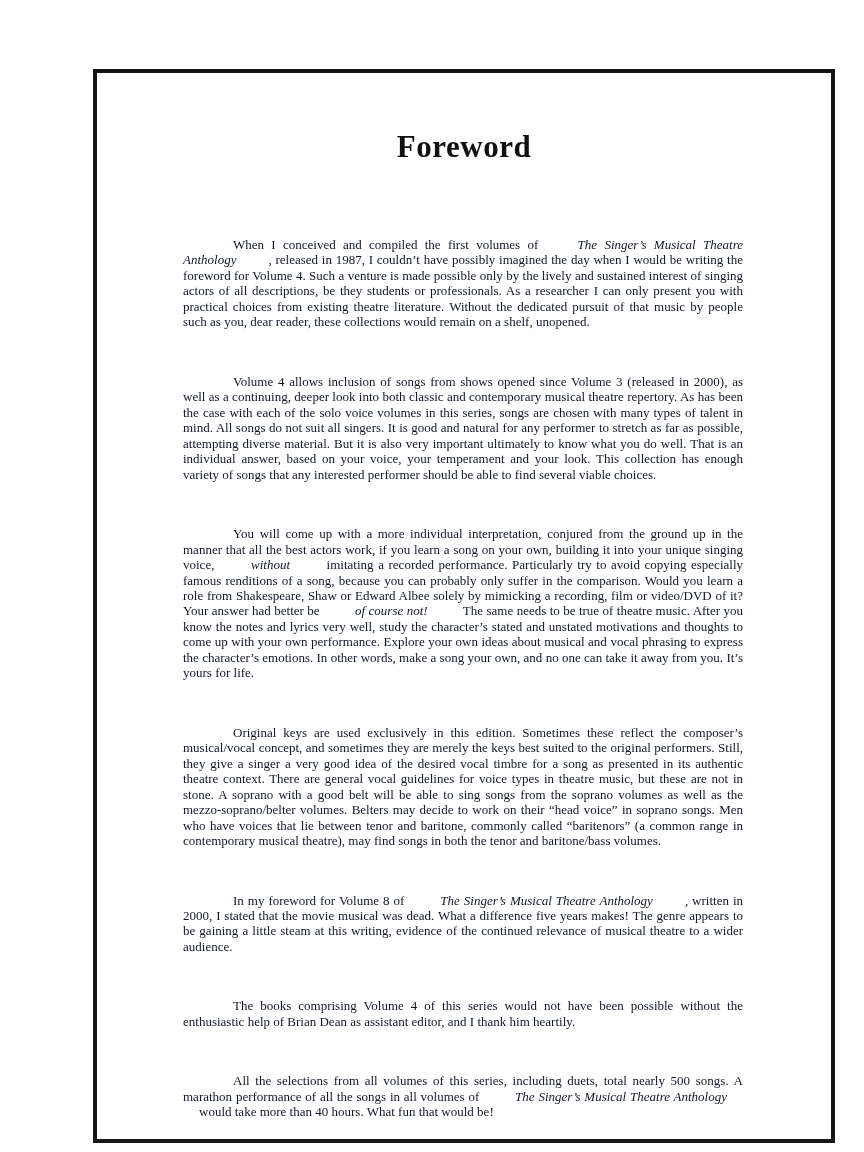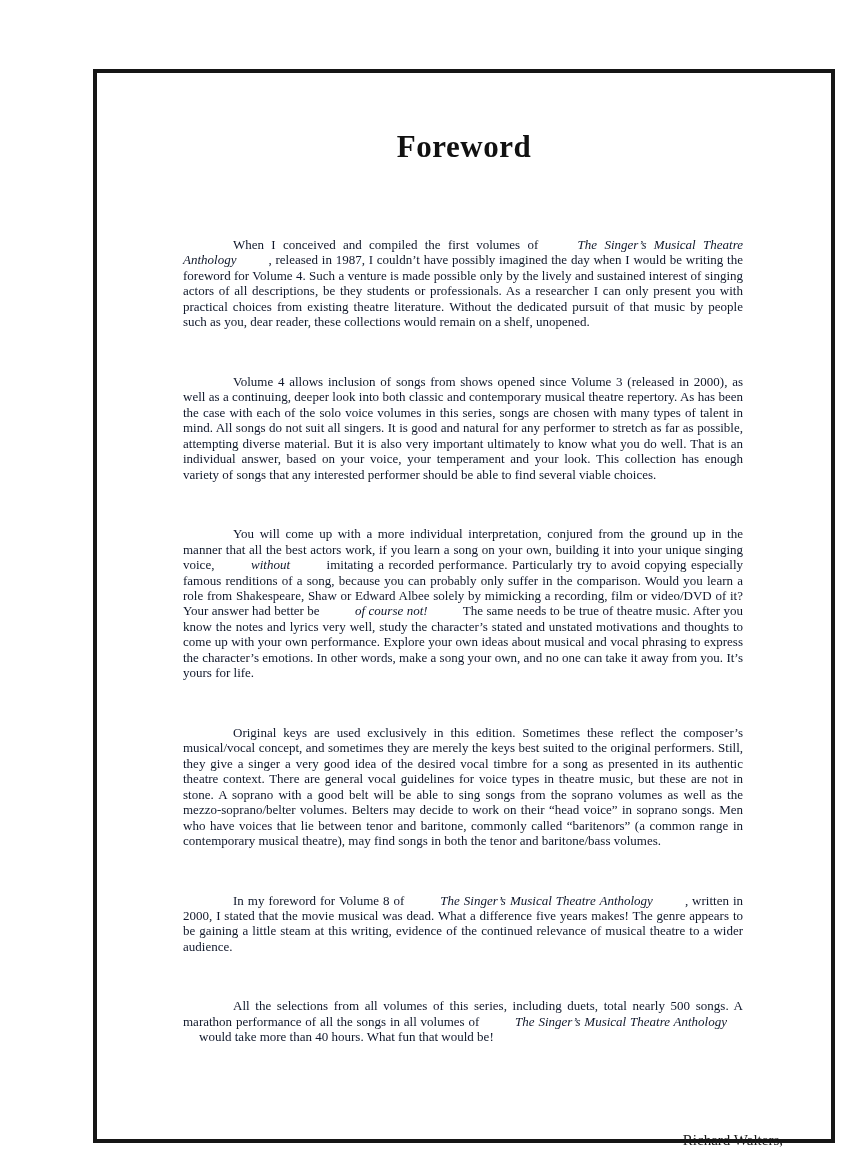--- a/index.html
+++ b/index.html
@@ -60,20 +60,21 @@
 
 <div class="page">
   <div class="frame">
     <h1 class="title">Foreword</h1>
     <div class="content">
         <p><span>When I conceived and compiled the first volumes of </span><span class="it">The Singer’s Musical Theatre Anthology</span><span>, released in 1987, I couldn’t have possibly imagined the day when I would be writing the foreword for Volume 4. Such a venture is made possible only by the lively and sustained interest of singing actors of all descriptions, be they students or professionals. As a researcher I can only present you with practical choices from existing theatre literature. Without the dedicated pursuit of that music by people such as you, dear reader, these collections would remain on a shelf, unopened.</span></p>
         <p><span>Volume 4 allows inclusion of songs from shows opened since Volume 3 (released in 2000), as well as a continuing, deeper look into both classic and contemporary musical theatre repertory. As has been the case with each of the solo voice volumes in this series, songs are chosen with many types of talent in mind. All songs do not suit all singers. It is good and natural for any performer to stretch as far as possible, attempting diverse material. But it is also very important ultimately to know what you do well. That is an individual answer, based on your voice, your temperament and your look. This collection has enough variety of songs that any interested performer should be able to find several viable choices.</span></p>
         <p><span>You will come up with a more individual interpretation, conjured from the ground up in the manner that all the best actors work, if you learn a song on your own, building it into your unique singing voice, </span><span class="it">without</span><span> imitating a recorded performance. Particularly try to avoid copying especially famous renditions of a song, because you can probably only suffer in the comparison. Would you learn a role from Shakespeare, Shaw or Edward Albee solely by mimicking a recording, film or video/DVD of it? Your answer had better be </span><span class="it">of course not!</span><span> The same needs to be true of theatre music. After you know the notes and lyrics very well, study the character’s stated and unstated motivations and thoughts to come up with your own performance. Explore your own ideas about musical and vocal phrasing to express the character’s emotions. In other words, make a song your own, and no one can take it away from you. It’s yours for life.</span></p>
         <p><span>Original keys are used exclusively in this edition. Sometimes these reflect the composer’s musical/vocal concept, and sometimes they are merely the keys best suited to the original performers. Still, they give a singer a very good idea of the desired vocal timbre for a song as presented in its authentic theatre context. There are general vocal guidelines for voice types in theatre music, but these are not in stone. A soprano with a good belt will be able to sing songs from the soprano volumes as well as the mezzo-soprano/belter volumes. Belters may decide to work on their “head voice” in soprano songs. Men who have voices that lie between tenor and baritone, commonly called “baritenors” (a common range in contemporary musical theatre), may find songs in both the tenor and baritone/bass volumes.</span></p>
         <p><span>In my foreword for Volume 8 of </span><span class="it">The Singer’s Musical Theatre Anthology</span><span>, written in 2000, I stated that the movie musical was dead. What a difference five years makes! The genre appears to be gaining a little steam at this writing, evidence of the continued relevance of musical theatre to a wider audience.</span></p>
+        <p><span>The books comprising Volume 4 of this series would not have been possible without the enthusiastic help of Brian Dean as assistant editor, and I thank him heartily.</span></p>
         <p><span>All the selections from all volumes of this series, including duets, total nearly 500 songs. A marathon performance of all the songs in all volumes of </span><span class="it">The Singer’s Musical Theatre Anthology</span><span> would take more than 40 hours. What fun that would be!</span></p>
       </div>
     <div class="signature">
       <div>Richard Walters,</div>
       <div>December, 2005</div>
     </div>
   </div>
 </div>
 
 </body></html>

